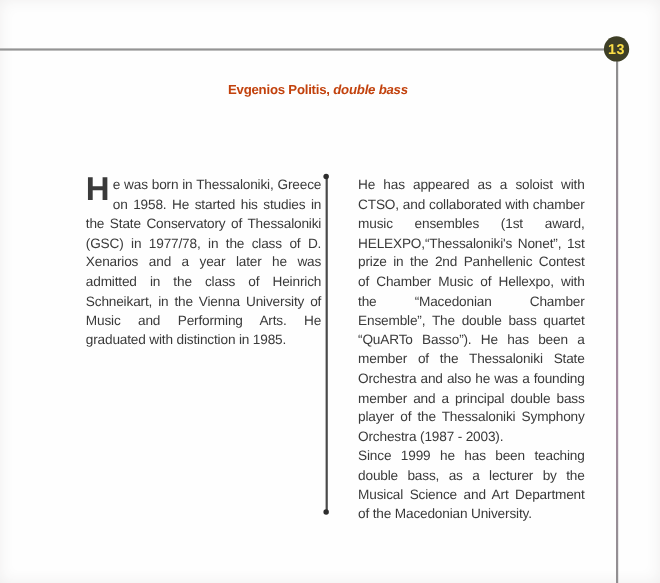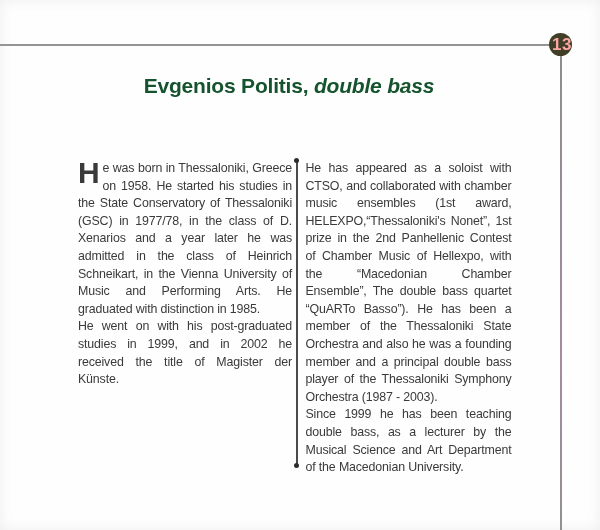--- a/index.html
+++ b/index.html
@@ -26,46 +26,46 @@
     left: 560px; top: 55px;
     width: 2px; height: 475px;
     background: linear-gradient(180deg, #8e8e8e 0%, #9d8a9b 45%, #a58ba0 65%, #918f91 100%);
   }
   .page-badge {
     position: absolute;
     left: 549px; top: 33px;
     width: 23px; height: 23px;
     border-radius: 50%;
     background: #3e3f26;
-    color: #fca5a5;
-    display: flex; align-items: center; justify-content: flex-end;
-    font-size: 17px; font-weight: bold;
+    color: #fde047;
+    display: flex; align-items: center; justify-content: center;
+    font-size: 13px; font-weight: bold;
     letter-spacing: 0.5px;
   }
   .page-title {
     position: absolute;
     left: 0; top: 74px;
     width: 578px;
     margin: 0;
     text-align: center;
-    color: #14532d;
-    font-size: 21px;
+    color: #c2410c;
+    font-size: 12px;
     font-weight: bold;
     letter-spacing: -0.2px;
   }
   .page-title .instrument { font-style: italic; }
   .columns {
     position: absolute;
     left: 78px; top: 160px;
     display: flex;
     align-items: flex-start;
   }
   .col { display: block; }
   .col-left  { width: 214px; }
-  .col-right { width: 206px; margin-left: 8px; }
+  .col-right { width: 206px; margin-left: 28px; }
   .para {
     margin: 0;
     text-align: justify;
     font-size: 12.4px;
     line-height: 17.6px;
     letter-spacing: -0.15px;
     color: #3a3a3a;
   }
   .dropcap {
     float: left;
@@ -105,21 +105,20 @@
   <div class="page-badge">
     <span>13</span>
   </div>
 
   <h1 class="page-title"><span>Evgenios Politis, </span><span class="instrument">double bass</span></h1>
 
   <div class="columns">
 
     <div class="col col-left">
       <p class="para"><span class="dropcap">H</span><span>e was born in Thessaloniki, Greece on 1958. He started his studies in the State Conservatory of Thessaloniki (GSC) in 1977/78, in the class of D. Xenarios and a year later he was admitted in the class of Heinrich Schneikart, in the Vienna University of Music and Performing Arts. He graduated with distinction in 1985.</span></p>
-      <p class="para">He went on with his post-graduated studies in 1999, and in 2002 he received the title of Magister der Künste.</p>
     </div>
 
     <div class="col-divider"></div>
 
     <div class="col col-right">
       <p class="para">He has appeared as a soloist with CTSO, and collaborated with chamber music ensembles (1st award, HELEXPO,“Thessaloniki's Nonet”, 1st prize in the 2nd Panhellenic Contest of Chamber Music of Hellexpo, with the “Macedonian Chamber Ensemble”, The double bass quartet “QuARTo Basso”). He has been a member of the Thessaloniki State Orchestra and also he was a founding member and a principal double bass player of the Thessaloniki Symphony Orchestra (1987 - 2003).</p>
       <p class="para">Since 1999 he has been teaching double bass, as a lecturer by the Musical Science and Art Department of the Macedonian University.</p>
     </div>
 
   </div>

